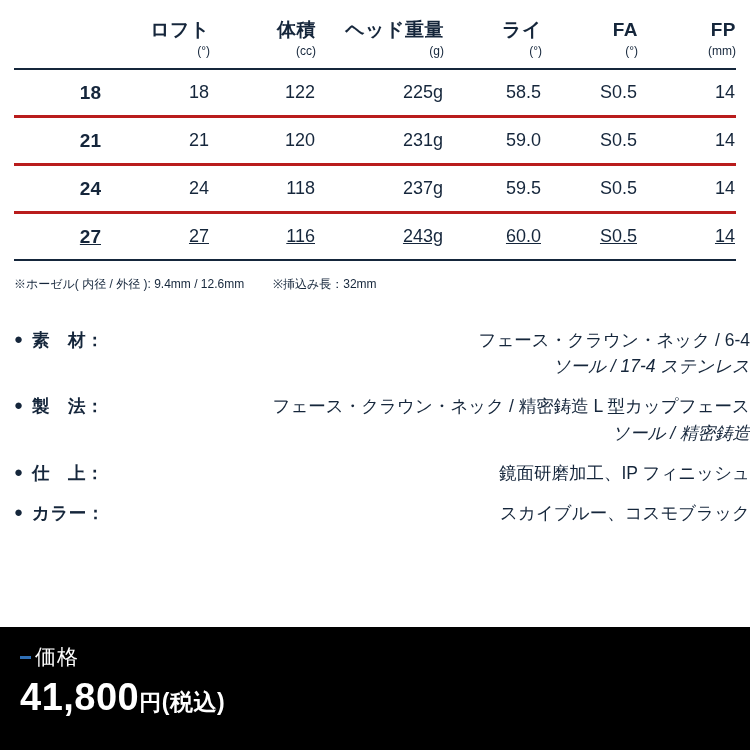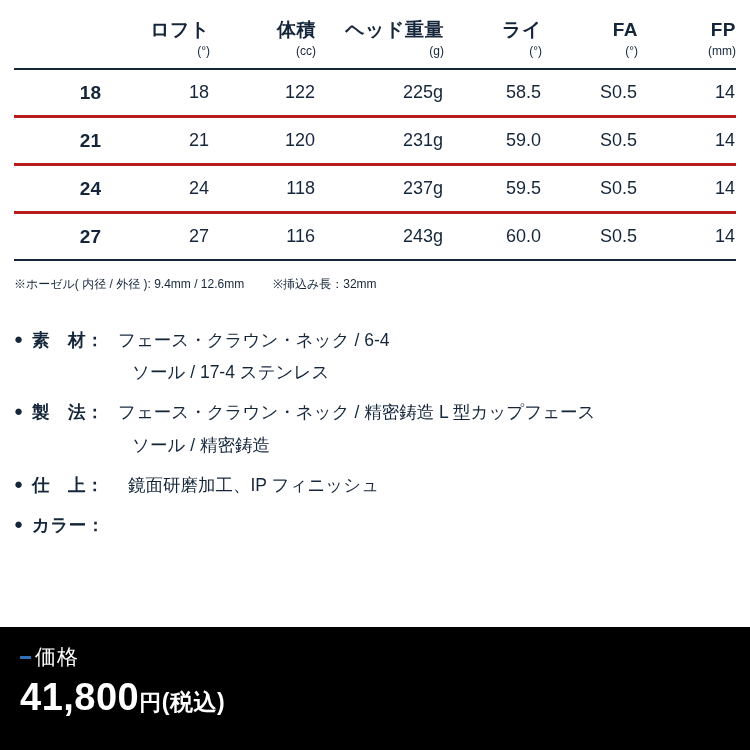--- a/index.html
+++ b/index.html
@@ -51,20 +51,21 @@
     margin-top: 2px;
     line-height: 1.2;
   }
   .spec-table tbody td {
     height: 43px;
     font-size: 18px;
     border-bottom: 3px solid #b91c1c;
   }
   .spec-table tbody tr:last-child td {
     border-bottom: 2px solid #15263b;
+    text-decoration: underline;
   }
   .spec-table tbody td.loft-col {
     font-weight: bold;
     font-size: 19px;
   }
 
   
   col.c0 { width: 88px; }
   col.c1 { width: 108px; }
   col.c2 { width: 106px; }
@@ -104,25 +105,26 @@
   }
   .spec-label {
     flex: 0 0 auto;
     width: 86px;
     font-weight: bold;
     letter-spacing: 0.5px;
     white-space: nowrap;
   }
   .spec-value {
     flex: 1 1 auto;
+    text-align: right;
   }
   .spec-value .line2 {
     display: block;
-    margin-top: 6px;
     margin-left: 14px;
+    font-style: italic;
   }
   .spec-value.indent {
     margin-left: 10px;
   }
 
   
   .price-bar {
     position: absolute;
     left: 0;
     bottom: 0;
@@ -277,20 +279,21 @@
 
     <div class="spec-row">
       <span class="bullet">●</span>
       <span class="spec-label">仕　上：</span>
       <span class="spec-value indent">鏡面研磨加工、IP フィニッシュ</span>
     </div>
 
     <div class="spec-row">
       <span class="bullet">●</span>
       <span class="spec-label">カラー：</span>
+      <span class="spec-value indent">スカイブルー、コスモブラック</span>
     </div>
 
   </div>
 
   <div class="price-bar">
     <div class="price-title">
       <span class="price-dash"></span>
       <span>価格</span>
     </div>
     <div class="price-amount">

